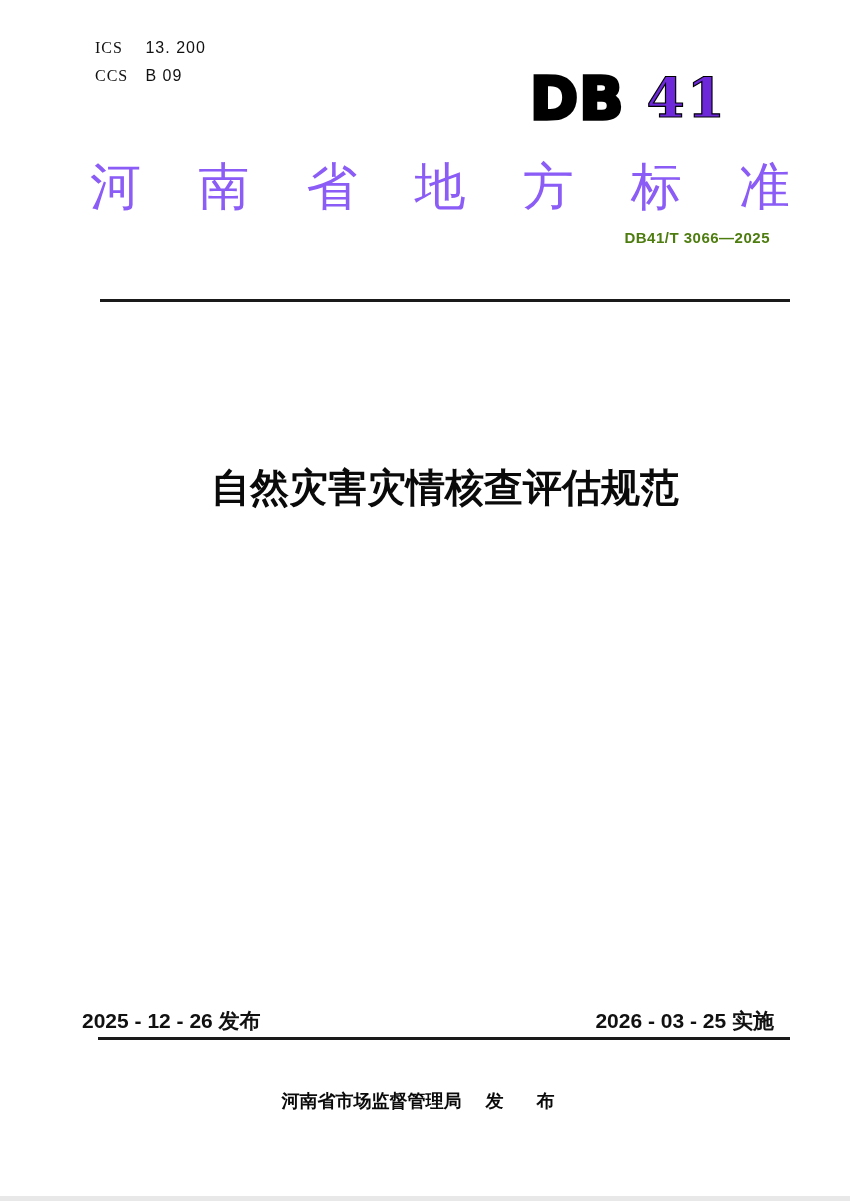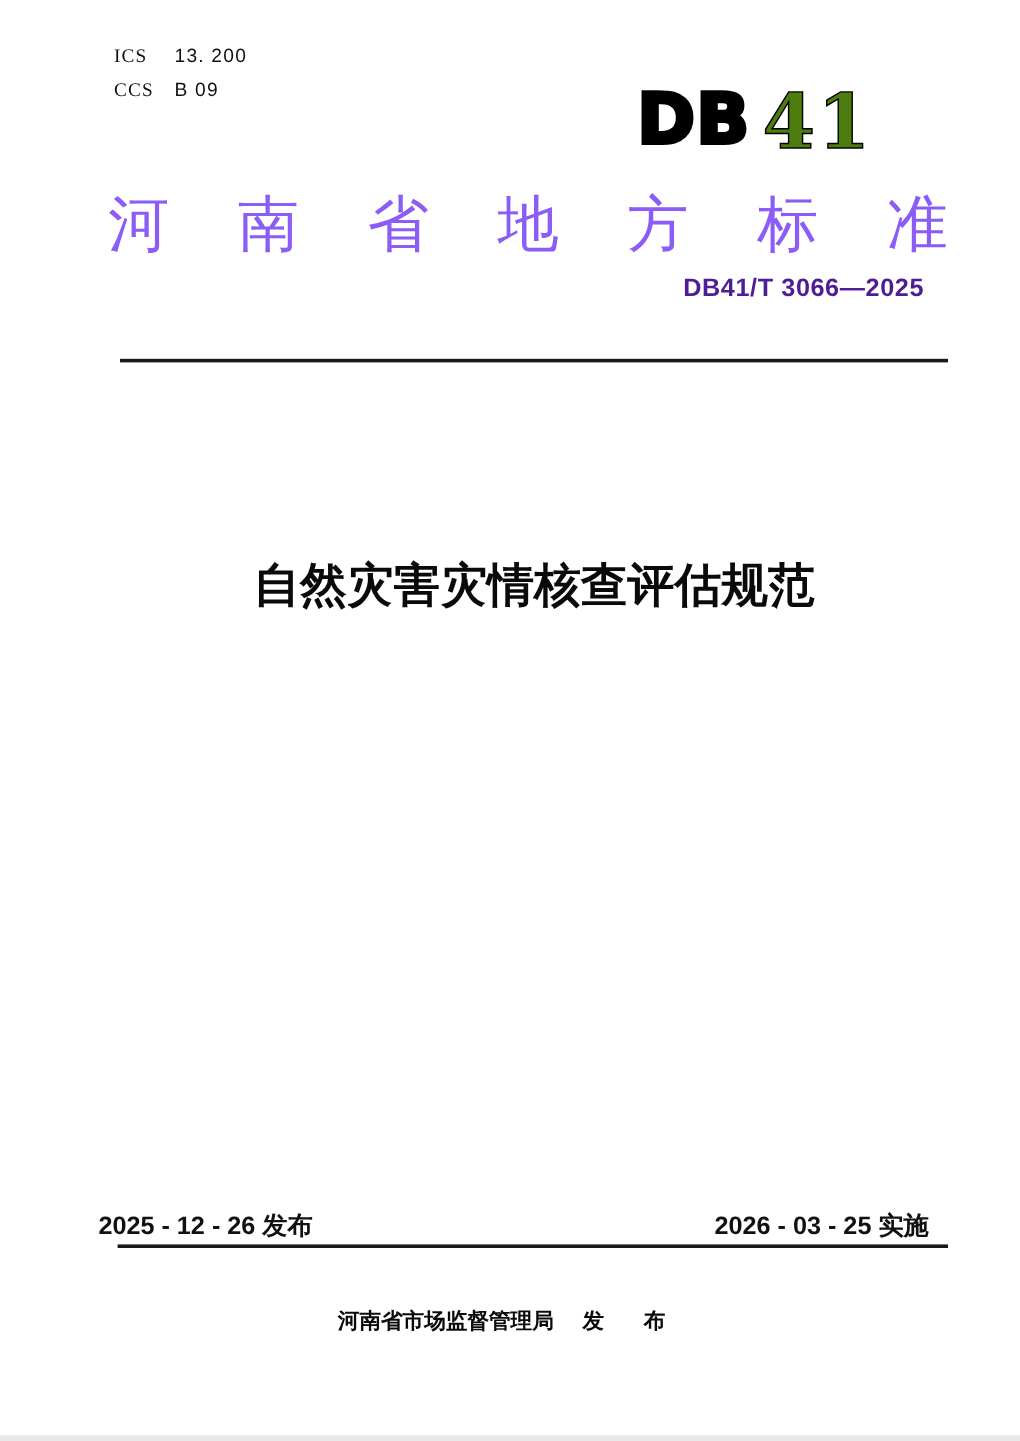--- a/index.html
+++ b/index.html
@@ -50,25 +50,25 @@
     font-family: "DejaVu Sans", sans-serif;
     font-weight: 900;
     font-size: 58px;
     letter-spacing: 1px;
     -webkit-text-stroke: 3.5px #000;
     color: #000;
   }
   .logo .num {
     font-family: "DejaVu Serif", serif;
     font-weight: bold;
-    font-size: 63px;
+    font-size: 55px;
     letter-spacing: 2px;
-    margin-left: 10px;
+    margin-left: 22px;
     -webkit-text-stroke: 1.2px #000;
-    color: #4d7c0f;
+    color: #6d28d9;
   }
 
   
   .standard-kind {
     position: absolute;
     left: 90px;
     top: 158px;
     width: 700px;
     font-size: 51px;
     font-weight: 400;
@@ -76,24 +76,24 @@
     text-align: justify;
     text-align-last: justify;
     line-height: 1.15;
   }
 
   
   .standard-number {
     position: absolute;
     right: 80px;
     top: 229px;
-    font-size: 21px;
+    font-size: 15px;
     font-weight: 600;
     letter-spacing: 0.5px;
-    color: #4c1d95;
+    color: #4d7c0f;
     white-space: nowrap;
   }
 
   .rule-top {
     position: absolute;
     left: 100px;
     width: 690px;
     top: 299px;
     height: 3px;
     background: #1a1a1a;

